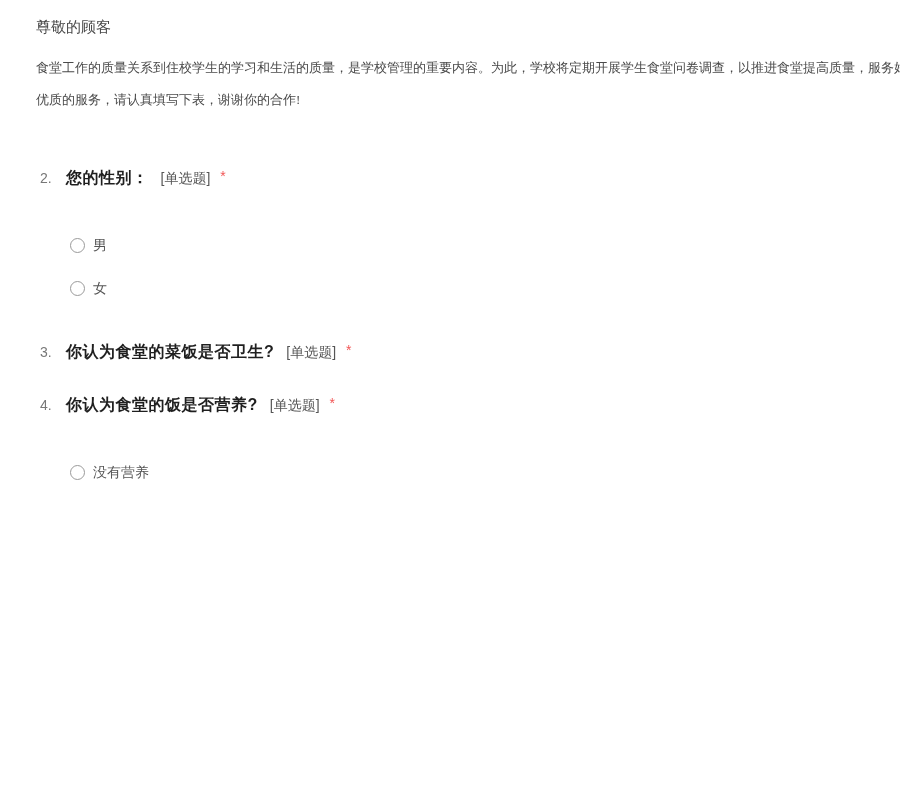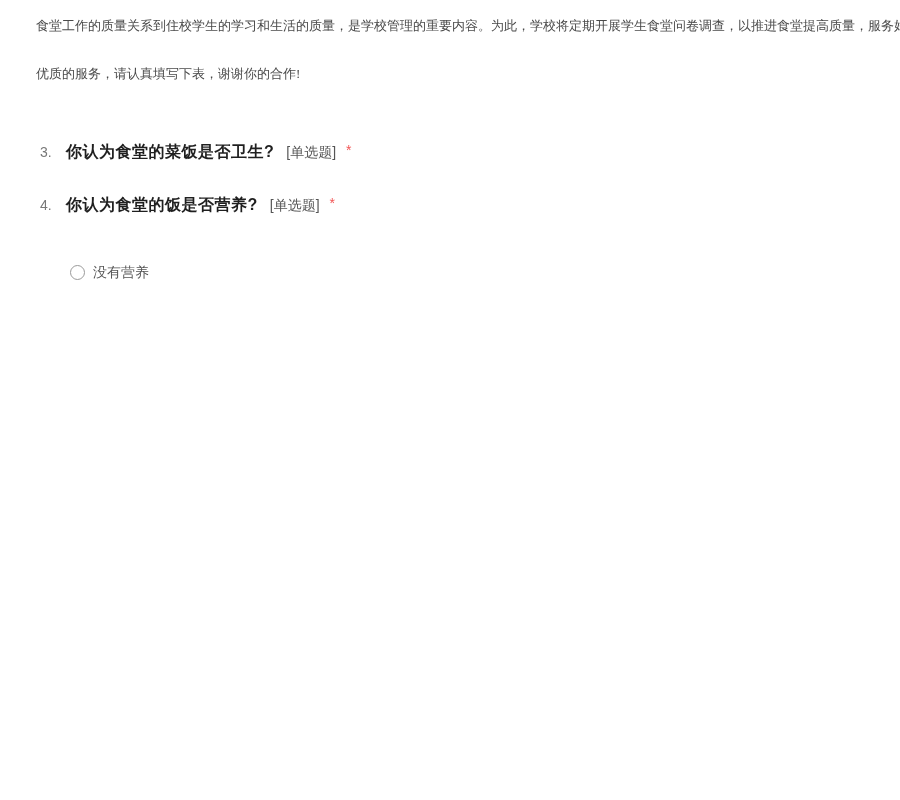--- a/index.html
+++ b/index.html
@@ -19,21 +19,21 @@
     margin: 0 0 22px 0;
   }
 
   .intro { margin: 0 0 58px 0; }
   .intro-line {
     font-size: 13px;
     line-height: 18px;
     color: #4a4a4a;
     white-space: nowrap;
   }
-  .intro-line + .intro-line { margin-top: 30px; font-family: Liberation Serif, serif; }
+  .intro-line + .intro-line { margin-top: 14px; font-family: Liberation Serif, serif; }
 
   .question { }
   .question + .question { margin-top: 31px; }
 
   .q-header {
     padding-left: 4px;
     line-height: 22px;
     font-size: 16px;
     font-weight: 700;
     color: #1f1f1f;
@@ -82,26 +82,42 @@
   .option-label {
     font-size: 14px;
     color: #555555;
   }
 </style>
 </head>
 <body>
 
 <div class="page">
 
+  <div class="greeting">尊敬的顾客</div>
 
   <div class="intro">
     <div class="intro-line">食堂工作的质量关系到住校学生的学习和生活的质量，是学校管理的重要内容。为此，学校将定期开展学生食堂问卷调查，以推进食堂提高质量，服务好同学。亲爱</div>
     <div class="intro-line">优质的服务，请认真填写下表，谢谢你的合作!</div>
   </div>
 
+  <div class="question">
+    <div class="q-header">
+      <span class="q-num">2.</span><span class="q-title">您的性别：</span><span class="q-type">[单选题]</span><span class="q-required">*</span>
+    </div>
+    <div class="q-options">
+      <div class="option">
+        <span class="radio"></span>
+        <span class="option-label">男</span>
+      </div>
+      <div class="option">
+        <span class="radio"></span>
+        <span class="option-label">女</span>
+      </div>
+    </div>
+  </div>
 
   <div class="question">
     <div class="q-header">
       <span class="q-num">3.</span><span class="q-title">你认为食堂的菜饭是否卫生?</span><span class="q-type">[单选题]</span><span class="q-required">*</span>
     </div>
   </div>
 
   <div class="question">
     <div class="q-header">
       <span class="q-num">4.</span><span class="q-title">你认为食堂的饭是否营养?</span><span class="q-type">[单选题]</span><span class="q-required">*</span>

